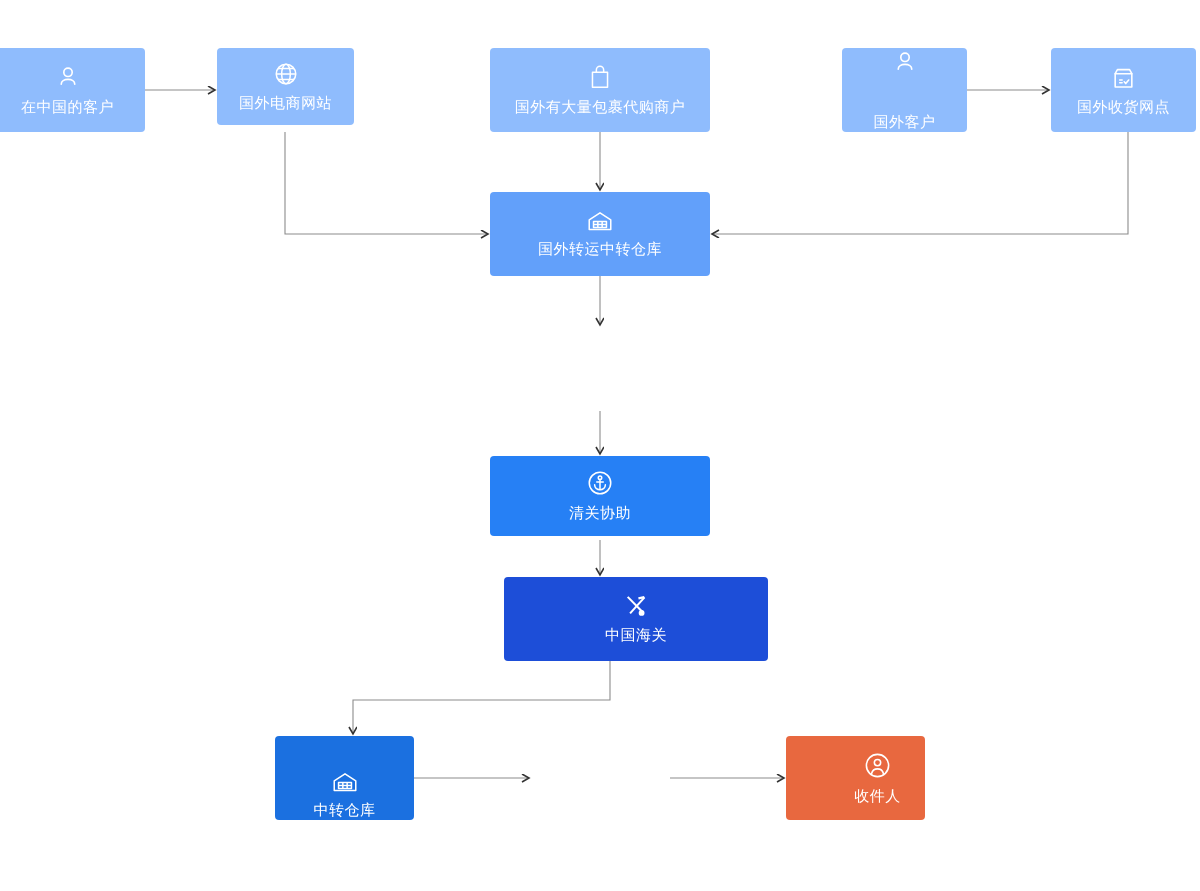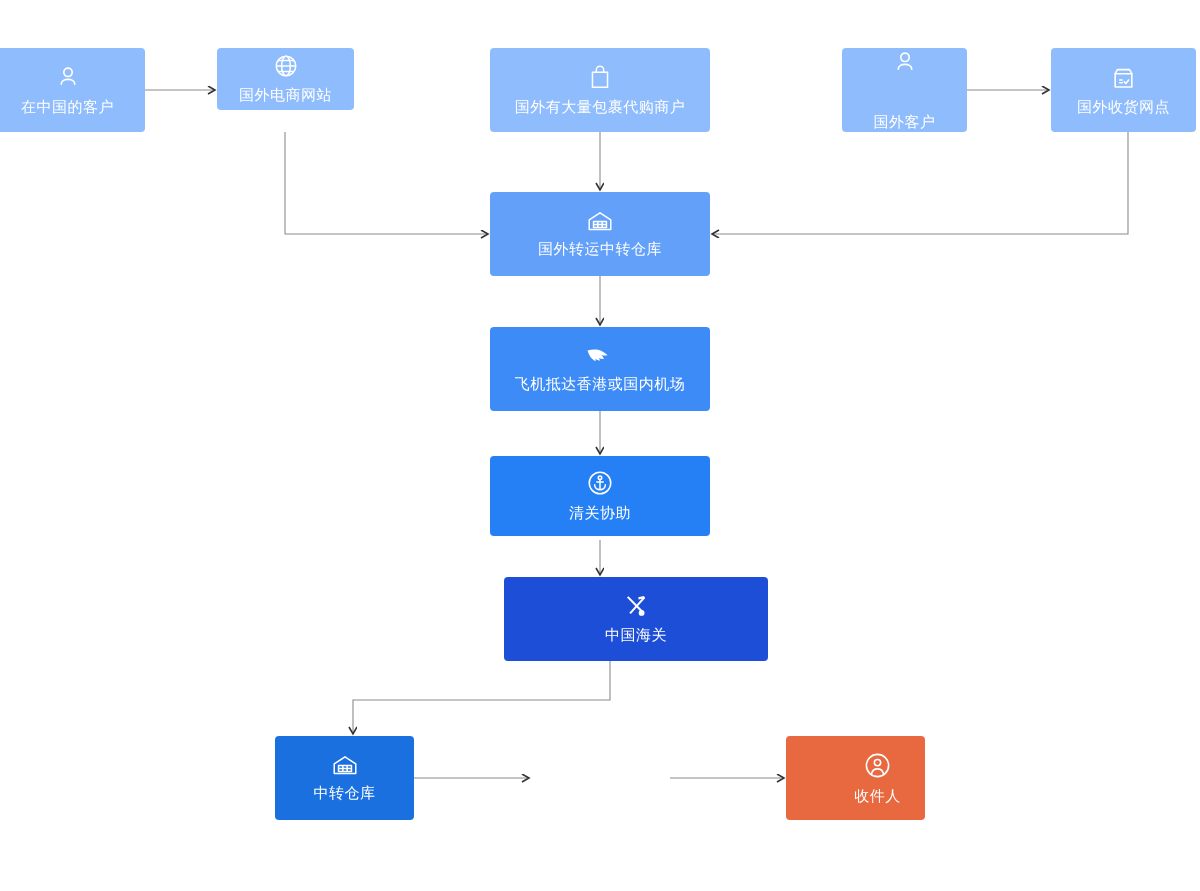--- a/index.html
+++ b/index.html
@@ -82,21 +82,21 @@
   <div class="node" style="left:-10px; top:48px; width:155px; height:84px; background:#8fbcfd;">
     <span class="icon">
       <svg width="28" height="28" viewBox="0 0 24 24" fill="none" stroke="#ffffff" stroke-width="1.4" stroke-linecap="round" stroke-linejoin="round">
         <circle cx="12" cy="8" r="3.6"></circle>
         <path d="M6.2 18.2c0-2.6 2.6-4.2 5.8-4.2s5.8 1.6 5.8 4.2"></path>
       </svg>
     </span>
     <span class="label">在中国的客户</span>
   </div>
 
-  <div class="node" style="left:217px; top:48px; width:137px; height:62px; background:#8fbcfd;">
+  <div class="node" style="left:217px; top:48px; width:137px; height:77px; background:#8fbcfd;">
     <span class="icon">
       <svg width="26" height="26" viewBox="0 0 24 24" fill="none" stroke="#ffffff" stroke-width="1.4">
         <circle cx="12" cy="12" r="9"></circle>
         <ellipse cx="12" cy="12" rx="4" ry="9"></ellipse>
         <path d="M3.2 12h17.6M4.6 7h14.8M4.6 17h14.8"></path>
       </svg>
     </span>
     <span class="label">国外电商网站</span>
   </div>
 
@@ -135,28 +135,20 @@
     <span class="icon">
       <svg width="28" height="24" viewBox="0 0 26 22" fill="none" stroke="#ffffff" stroke-width="1.4" stroke-linejoin="round">
         <path d="M3 10 13 3.4 23 10v9H3z"></path>
         <rect x="7" y="11.4" width="12" height="5.6"></rect>
         <path d="M11 11.4v5.6M15 11.4v5.6M7 14.2h12"></path>
       </svg>
     </span>
     <span class="label">国外转运中转仓库</span>
   </div>
 
-  <div class="node" style="left:490px; top:327px; width:220px; height:84px; background:#3d8bf7;">
-    <span class="icon">
-      <svg width="30" height="24" viewBox="0 0 30 24" fill="#ffffff">
-        <path d="M2.5 6.5c4.5-1.2 9.5-1.6 14 0.4 2.6 1.1 4.4 2.6 6 4.4-2.2 0.5-4.2 0.4-6.1-0.2 1.1 1.2 1.9 2.4 2.5 3.8-1.8 0.2-3.4-0.1-4.9-0.8 0.4 0.9 0.7 1.7 0.8 2.6-1.7-0.2-3.1-0.8-4.3-1.7 0.1 0.8 0.1 1.5 0 2.2-1.5-0.6-2.7-1.5-3.7-2.6-1.9-2.1-3.3-4.8-4.3-8.1z"></path>
-      </svg>
-    </span>
-    <span class="label">飞机抵达香港或国内机场</span>
-  </div>
 
   <div class="node" style="left:490px; top:456px; width:220px; height:80px; background:#2680f5;">
     <span class="icon">
       <svg width="28" height="28" viewBox="0 0 24 24" fill="none" stroke="#ffffff" stroke-width="1.3" stroke-linecap="round" stroke-linejoin="round">
         <circle cx="12" cy="12" r="9.2"></circle>
         <circle cx="12" cy="7.4" r="1.5"></circle>
         <path d="M12 8.9v8.6"></path>
         <path d="M9.2 11.1h5.6"></path>
         <path d="M7.4 13.6c0 2.4 2 4.1 4.6 4.1s4.6-1.7 4.6-4.1"></path>
       </svg>
@@ -169,21 +161,21 @@
       <svg width="28" height="26" viewBox="0 0 26 24" fill="#ffffff">
         <path d="M4.6 4.2 6 3l14 14.2-1.4 1.2z"></path>
         <path d="M20.2 3.4 21.6 4.6 8.2 19.4 6.8 18.2z"></path>
         <path d="M15.2 3.2h5.6v2.2h-5.6z" transform="rotate(-12 18 4.3)"></path>
         <circle cx="18.2" cy="18.4" r="2.7"></circle>
       </svg>
     </span>
     <span class="label">中国海关</span>
   </div>
 
-  <div class="node" style="left:275px; top:736px; width:139px; height:84px; background:#1b70e0;">
+  <div class="node" style="left:275px; top:736px; width:139px; height:84px; background:#1b70e0;justify-content:flex-end;">
     <span class="icon">
       <svg width="28" height="24" viewBox="0 0 26 22" fill="none" stroke="#ffffff" stroke-width="1.4" stroke-linejoin="round">
         <path d="M3 10 13 3.4 23 10v9H3z"></path>
         <rect x="7" y="11.4" width="12" height="5.6"></rect>
         <path d="M11 11.4v5.6M15 11.4v5.6M7 14.2h12"></path>
       </svg>
     </span>
     <span class="label">中转仓库</span>
   </div>
 

